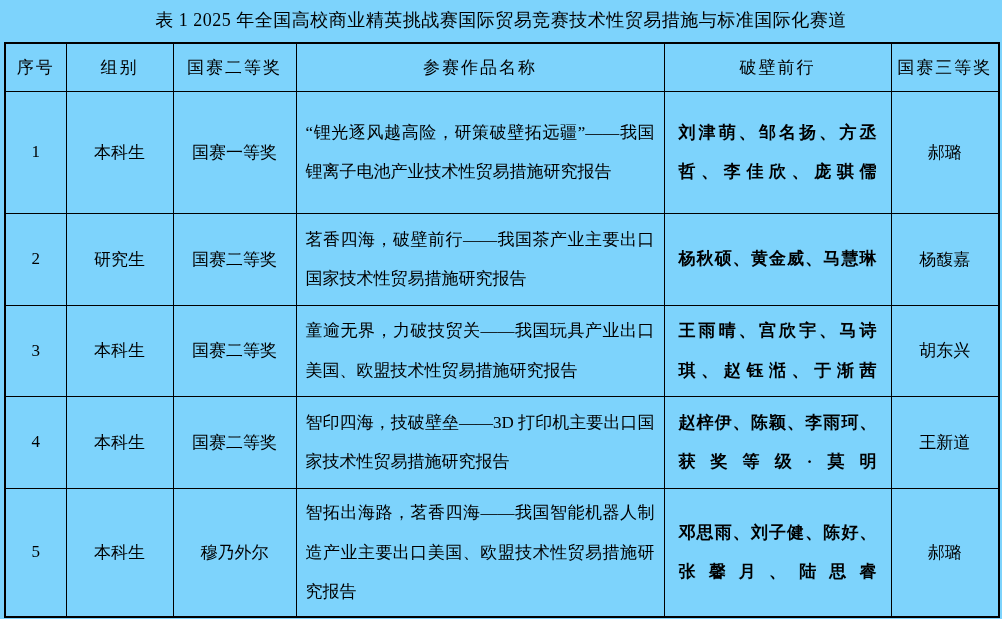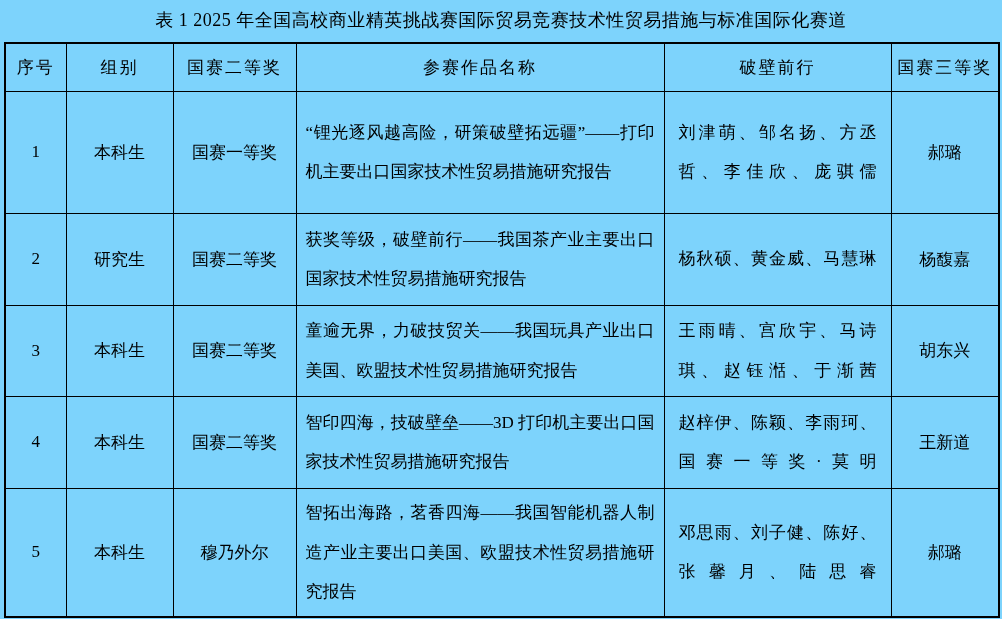--- a/index.html
+++ b/index.html
@@ -52,20 +52,21 @@
     padding: 4px 9px;
     line-height: 2.32;
     overflow-wrap: break-word;
   }
   td.c-names {
     text-align: justify;
     text-align-last: justify;
     padding: 4px 14px;
     line-height: 2.32;
     overflow-wrap: break-word;
+    font-weight: bold;
   }
   tr.r-h  { height: 48px; }
   tr.r-0  { height: 122px; }
   tr.r-1  { height: 92px; }
   tr.r-2  { height: 91px; }
   tr.r-3  { height: 92px; }
   tr.r-4  { height: 129px; }
 </style>
 </head>
 <body>
@@ -91,46 +92,46 @@
         <th>参赛作品名称</th>
         <th>破壁前行</th>
         <th>国赛三等奖</th>
       </tr>
     </thead>
     <tbody>
       <tr class="r-0">
         <td class="c-center">1</td>
         <td class="c-center">本科生</td>
         <td class="c-center">国赛一等奖</td>
-        <td class="c-work">“锂光逐风越高险，研策破壁拓远疆”——打印机主要出口国家技术性贸易措施研究报告</td>
+        <td class="c-work">“锂光逐风越高险，研策破壁拓远疆”——我国锂离子电池产业技术性贸易措施研究报告</td>
         <td class="c-names">刘津萌、邹名扬、方丞哲、李佳欣、庞骐儒</td>
         <td class="c-center">郝璐</td>
       </tr>
       <tr class="r-1">
         <td class="c-center">2</td>
         <td class="c-center">研究生</td>
         <td class="c-center">国赛二等奖</td>
-        <td class="c-work">获奖等级，破壁前行——我国茶产业主要出口国家技术性贸易措施研究报告</td>
+        <td class="c-work">茗香四海，破壁前行——我国茶产业主要出口国家技术性贸易措施研究报告</td>
         <td class="c-names">杨秋硕、黄金威、马慧琳</td>
         <td class="c-center">杨馥嘉</td>
       </tr>
       <tr class="r-2">
         <td class="c-center">3</td>
         <td class="c-center">本科生</td>
         <td class="c-center">国赛二等奖</td>
         <td class="c-work">童逾无界，力破技贸关——我国玩具产业出口美国、欧盟技术性贸易措施研究报告</td>
         <td class="c-names">王雨晴、宫欣宇、马诗琪、赵钰湉、于渐茜</td>
         <td class="c-center">胡东兴</td>
       </tr>
       <tr class="r-3">
         <td class="c-center">4</td>
         <td class="c-center">本科生</td>
         <td class="c-center">国赛二等奖</td>
         <td class="c-work">智印四海，技破壁垒——3D 打印机主要出口国家技术性贸易措施研究报告</td>
-        <td class="c-names">赵梓伊、陈颖、李雨珂、国赛一等奖·莫明</td>
+        <td class="c-names">赵梓伊、陈颖、李雨珂、获奖等级·莫明</td>
         <td class="c-center">王新道</td>
       </tr>
       <tr class="r-4">
         <td class="c-center">5</td>
         <td class="c-center">本科生</td>
         <td class="c-center">穆乃外尔</td>
         <td class="c-work">智拓出海路，茗香四海——我国智能机器人制造产业主要出口美国、欧盟技术性贸易措施研究报告</td>
         <td class="c-names">邓思雨、刘子健、陈好、张馨月、陆思睿</td>
         <td class="c-center">郝璐</td>
       </tr>

